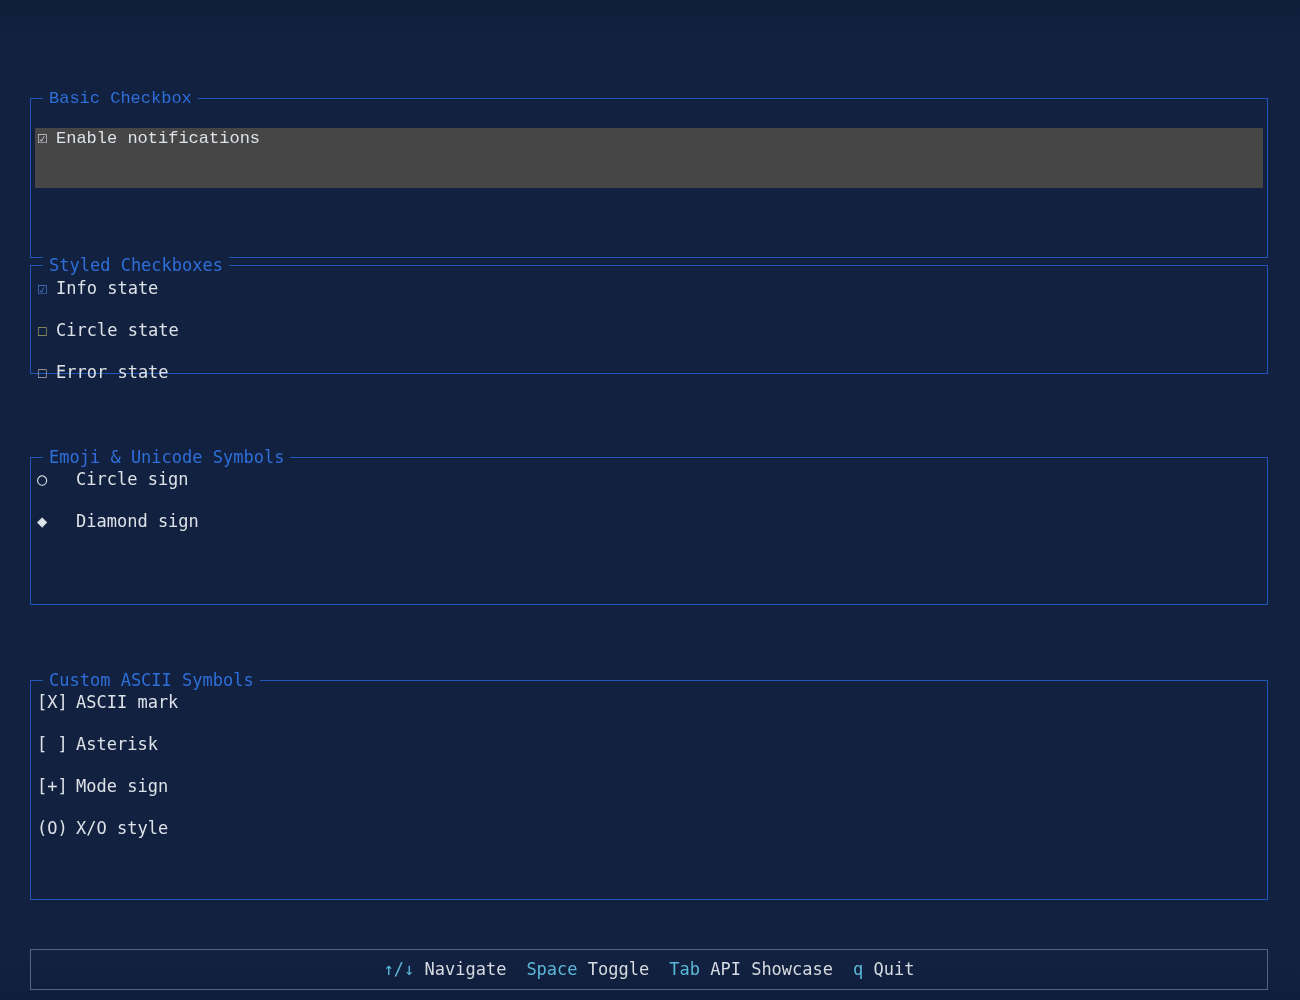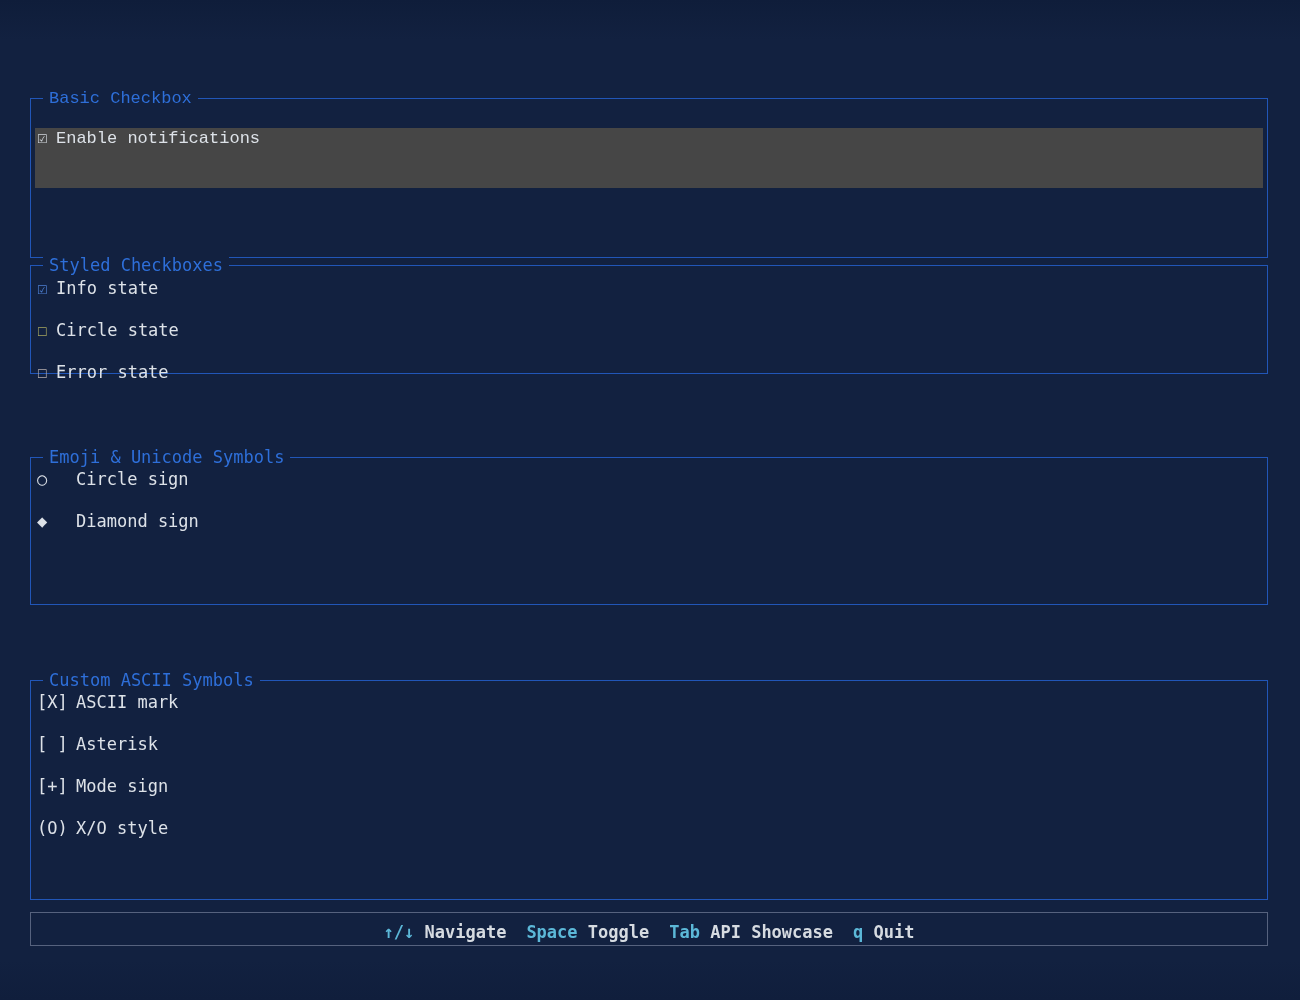--- a/index.html
+++ b/index.html
@@ -94,24 +94,23 @@
     position: absolute;
     left: 0; top: 0; right: 0; bottom: 0;
     color: #ffffff;
     font-weight: bold;
     font-size: 16px;
     line-height: 20px;
     text-align: center;
   }
 
   .footer-box {
-    top: 912px;
-    height: 34px;
+    top: 949px;
+    height: 41px;
     border-color: #56627e;
-    font-weight: bold;
   }
   .footer-hints {
     text-align: center;
     line-height: 38px;
     white-space: pre;
   }
   .hint-group { display: inline; }
   .hint-key { color: #5cb8d8; }
   .hint-label { color: #d6dbe1; }
   .hint-sep { display: inline-block; width: 20px; }

